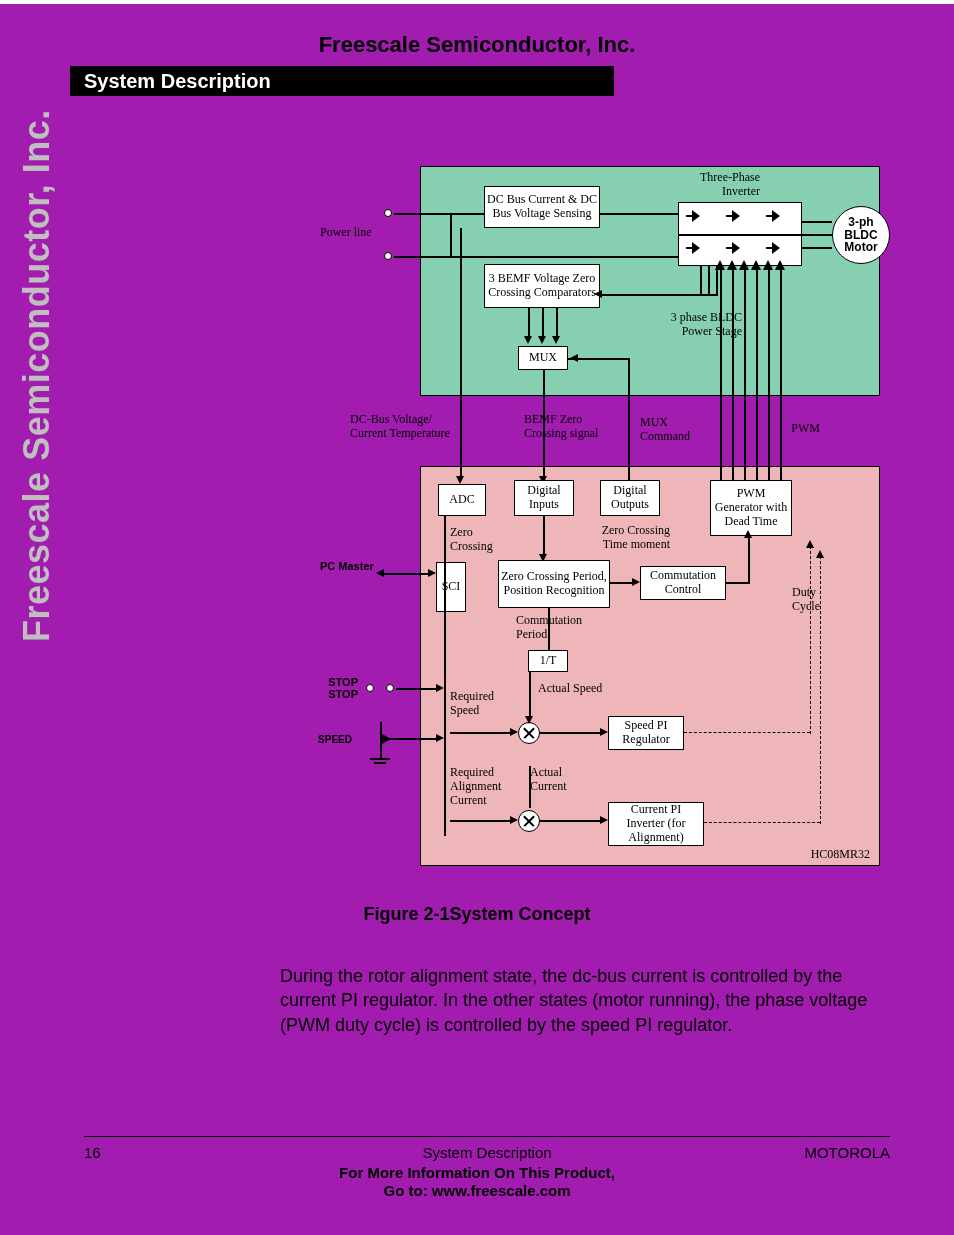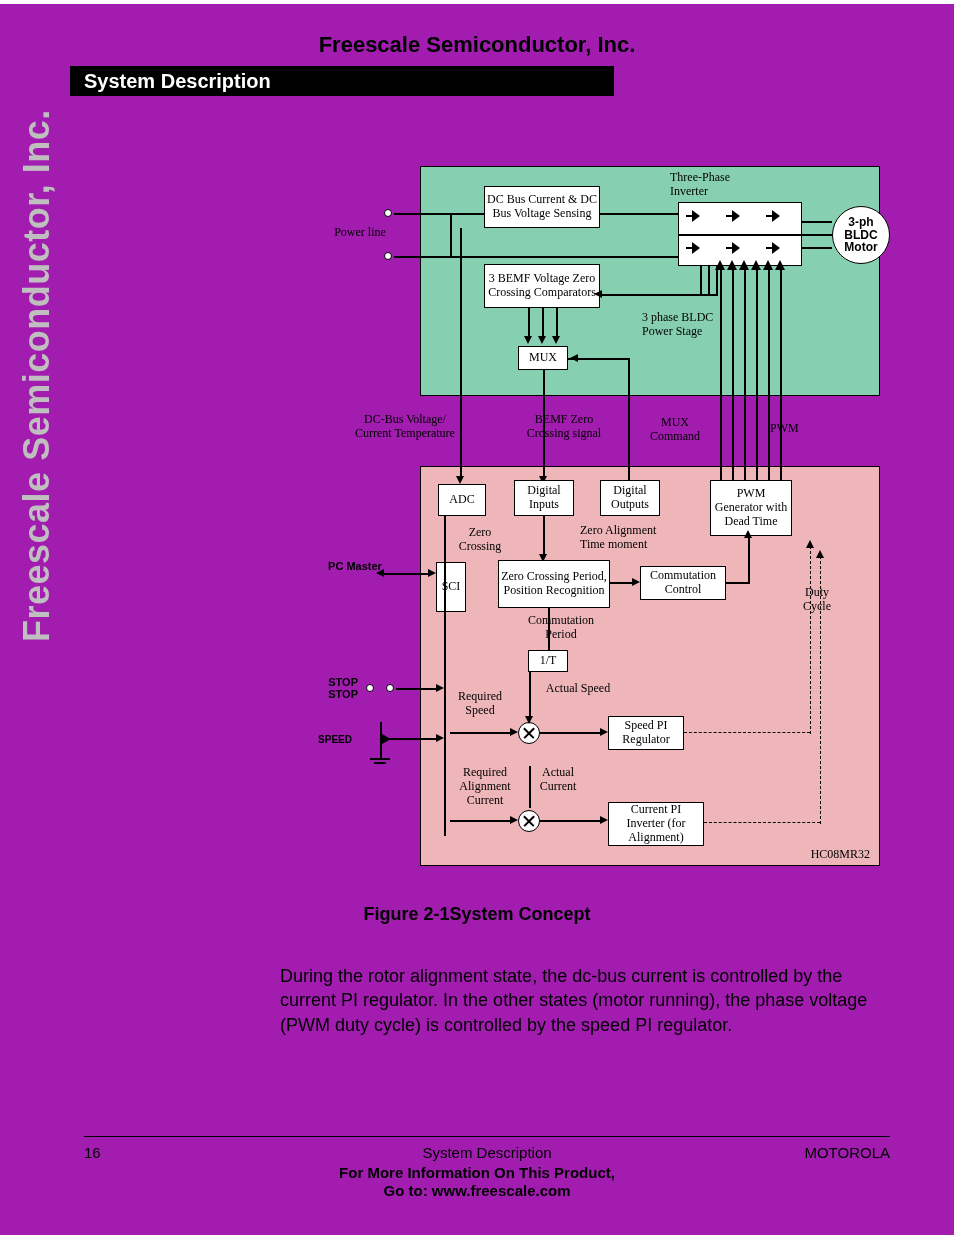--- a/index.html
+++ b/index.html
@@ -18,22 +18,22 @@
   .ftr2 .r{float:right}
   .more{position:absolute;left:0;right:0;top:1160px;text-align:center;font-weight:900;font-size:15px}
   .goto{position:absolute;left:0;right:0;top:1178px;text-align:center;font-weight:900;font-size:15px}
 
   
   .sidewm{position:absolute;left:16px;top:638px;transform:rotate(-90deg);transform-origin:left top;font-weight:900;font-size:36px;color:#bfbfbf;letter-spacing:.5px;white-space:nowrap}
 
   
   .diagram{position:absolute;left:280px;top:162px;width:624px;height:720px}
   .diagram *{box-sizing:border-box}
-  .lbl{position:absolute;font-size:12px;font-family:"Times New Roman",Times,serif;line-height:1.15;text-align:left}
-  .lblL{text-align:center}
+  .lbl{position:absolute;font-size:12px;font-family:"Times New Roman",Times,serif;line-height:1.15;text-align:right}
+  .lblL{text-align:left}
   .lblR{text-align:right}
   .bold{font-weight:700;font-family:Helvetica,Arial,sans-serif}
   .box{position:absolute;background:#fff;border:1.5px solid #000;font-size:12px;font-family:"Times New Roman",Times,serif;display:flex;align-items:center;justify-content:center;text-align:center;line-height:1.15;padding:2px}
   .zone{position:absolute;border:1.5px solid #000}
   .zoneA{background:#86d0b1}
   .zoneB{background:#eeb6b9}
   .line{position:absolute;background:#000}
   .lh{height:1.5px}
   .lv{width:1.5px}
   .dash-h{position:absolute;height:0;border-top:1.5px dashed #000}
@@ -138,21 +138,21 @@
   <div class="line lv" style="left:436px;top:100px;height:30px"></div>
   <div class="line lh" style="left:320px;top:128px;width:118px"></div>
   <div class="arr arrL" style="left:314px;top:124px"></div>
 
   <div class="box" style="left:158px;top:318px;width:48px;height:32px">ADC</div>
   <div class="box" style="left:234px;top:314px;width:60px;height:36px">Digital Inputs</div>
   <div class="box" style="left:320px;top:314px;width:60px;height:36px">Digital Outputs</div>
   <div class="box" style="left:430px;top:314px;width:82px;height:56px">PWM Generator with Dead Time</div>
 
   <div class="lbl lblL" style="left:170px;top:360px;width:60px">Zero Crossing</div>
-  <div class="lbl" style="left:300px;top:358px;width:90px">Zero Alignment Time moment</div>
+  <div class="lbl" style="left:300px;top:358px;width:90px">Zero Crossing Time moment</div>
 
   <div class="line lv" style="left:263px;top:350px;height:40px"></div>
   <div class="arr arrD" style="left:259px;top:388px"></div>
 
   <div class="lbl bold lblL" style="left:40px;top:394px;width:70px;font-size:11px">PC Master</div>
   <div class="line lh" style="left:100px;top:407px;width:52px"></div>
   <div class="arr arrR" style="left:148px;top:403px"></div>
   <div class="arr arrL" style="left:96px;top:403px"></div>
   <div class="box" style="left:156px;top:396px;width:30px;height:50px;padding:0">SCI</div>
 

